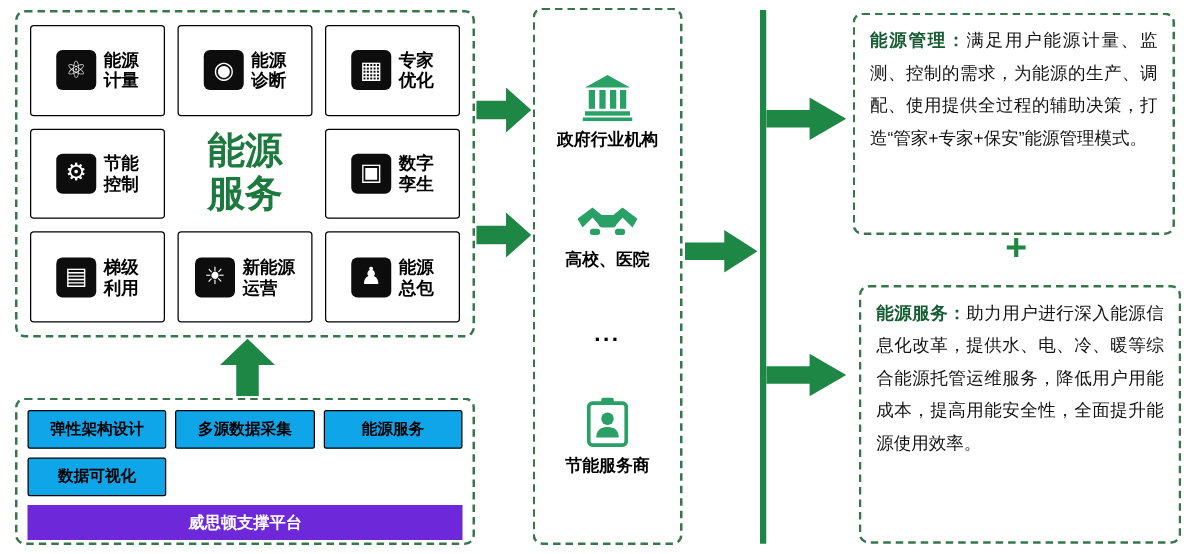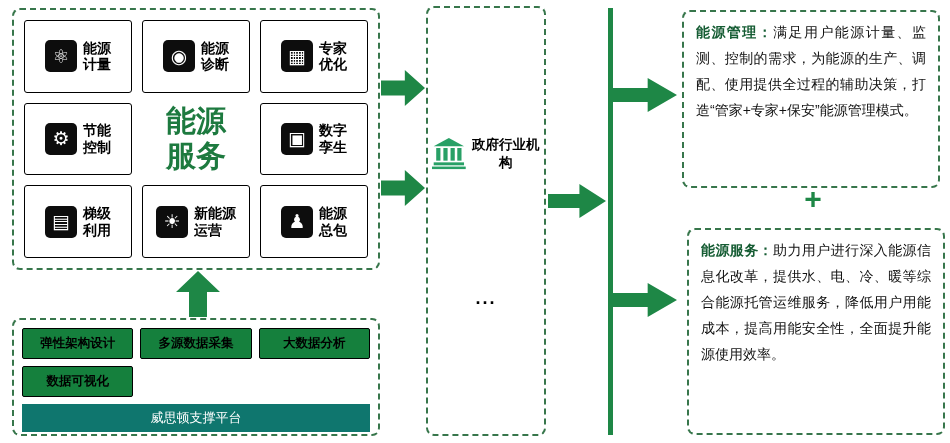--- a/index.html
+++ b/index.html
@@ -16,29 +16,29 @@
     display:flex; align-items:center; justify-content:center; gap:6px; }
   .svc-ico { width:32px; height:32px; background:#0d0d0d; color:#fff; border-radius:5px;
     display:flex; align-items:center; justify-content:center; font-size:19px; flex:0 0 auto; }
   .svc-label { font-weight:bold; font-size:14px; line-height:1.18; white-space:pre-line; }
   .svc-title { display:flex; align-items:center; justify-content:center; text-align:center;
     font-size:30px; font-weight:bold; color:#1d7a3f; white-space:pre-line; line-height:1.15; }
 
   
   .platform-panel { left:12px; top:318px; width:368px; height:118px; padding:8px; }
   .platform-grid { display:grid; grid-template-columns:repeat(3,1fr); gap:7px; }
-  .chip { border:1px solid #000; border-radius:2px; background:#15803d; font-weight:bold;
+  .chip { border:1px solid #000; border-radius:2px; background:#0ea5e9; font-weight:bold;
     font-size:12.5px; text-align:center; padding:6px 2px; white-space:nowrap; }
-  .platform-bar { margin-top:7px; background:#0f766e; color:#fff; font-weight:normal;
+  .platform-bar { margin-top:7px; background:#6d28d9; color:#fff; font-weight:bold;
     font-size:13px; text-align:center; padding:5px 0; }
 
   
   .customers-panel { left:426px; top:6px; width:120px; height:430px; padding:10px 4px;
     display:flex; flex-direction:column; align-items:center; justify-content:space-evenly; }
-  .cust-item { display:flex; flex-direction:row; align-items:center; gap:6px; }
+  .cust-item { display:flex; flex-direction:column; align-items:center; gap:6px; }
   .cust-icon { color:#28a066; display:block; }
   .cust-label { font-weight:bold; font-size:13.5px; text-align:center; }
   .cust-ellipsis { font-weight:bold; font-size:18px; letter-spacing:2px; line-height:1; }
 
   
   .arrow { position:absolute; }
   .arrow polygon { fill:#1e8746; }
   .vbar { position:absolute; left:608px; top:8px; width:5px; height:427px; background:#1e8746; }
 
   
@@ -96,21 +96,21 @@
       <span class="svc-ico">♟</span>
       <span class="svc-label">能源
 总包</span>
     </div>
   </div>
 
   <div class="panel platform-panel">
     <div class="platform-grid">
       <div class="chip">弹性架构设计</div>
       <div class="chip">多源数据采集</div>
-      <div class="chip">大数据分析</div>
+      <div class="chip">能源服务</div>
       <div class="chip">数据可视化</div>
     </div>
     <div class="platform-bar">威思顿支撑平台</div>
   </div>
 
   <svg class="arrow" style="left:176px; top:271px;" width="44" height="46" viewBox="0 0 44 46" preserveAspectRatio="none">
     <polygon points="22,0 44,21 31,21 31,46 13,46 13,21 0,21"></polygon>
   </svg>
 
   <svg class="arrow" style="left:381px; top:70px;" width="44" height="36" viewBox="0 0 48 34" preserveAspectRatio="none">
@@ -128,21 +128,44 @@
           <rect x="5" y="12" width="5" height="15"></rect>
           <rect x="13.5" y="12" width="5" height="15"></rect>
           <rect x="22" y="12" width="5" height="15"></rect>
           <rect x="30" y="12" width="5" height="15"></rect>
           <rect x="2" y="29" width="36" height="3.5"></rect>
           <rect x="0" y="34" width="40" height="3"></rect>
         </g>
       </svg>
       <span class="cust-label">政府行业机构</span>
     </div>
+    <div class="cust-item">
+      <svg class="cust-icon" width="48" height="30" viewBox="0 0 48 30">
+        <g fill="currentColor">
+          <polygon points="0,12 12,3 23,12 18,18 12,11 4,19"></polygon>
+          <polygon points="48,12 36,3 25,12 30,18 36,11 44,19"></polygon>
+          <rect x="17" y="9" width="14" height="10" rx="3"></rect>
+          <rect x="10" y="20" width="8" height="5" rx="2"></rect>
+          <rect x="30" y="20" width="8" height="5" rx="2"></rect>
+        </g>
+      </svg>
+      <span class="cust-label">高校、医院</span>
+    </div>
     <div class="cust-ellipsis">...</div>
+    <div class="cust-item">
+      <svg class="cust-icon" width="34" height="40" viewBox="0 0 34 40">
+        <rect x="2" y="4.5" width="30" height="33.5" rx="3" fill="none" stroke="currentColor" stroke-width="3"></rect>
+        <g fill="currentColor">
+          <rect x="12" y="0" width="10" height="6" rx="2"></rect>
+          <circle cx="17" cy="17" r="5"></circle>
+          <path d="M8 32 Q8 23.5 17 23.5 Q26 23.5 26 32 Z"></path>
+        </g>
+      </svg>
+      <span class="cust-label">节能服务商</span>
+    </div>
   </div>
 
   <svg class="arrow" style="left:548px; top:184px;" width="58" height="34" viewBox="0 0 48 34" preserveAspectRatio="none">
     <polygon points="0,10 26,10 26,0 48,17 26,34 26,24 0,24"></polygon>
   </svg>
 
   <div class="vbar"></div>
 
   <svg class="arrow" style="left:613px; top:78px;" width="64" height="34" viewBox="0 0 48 34" preserveAspectRatio="none">
     <polygon points="0,10 26,10 26,0 48,17 26,34 26,24 0,24"></polygon>

